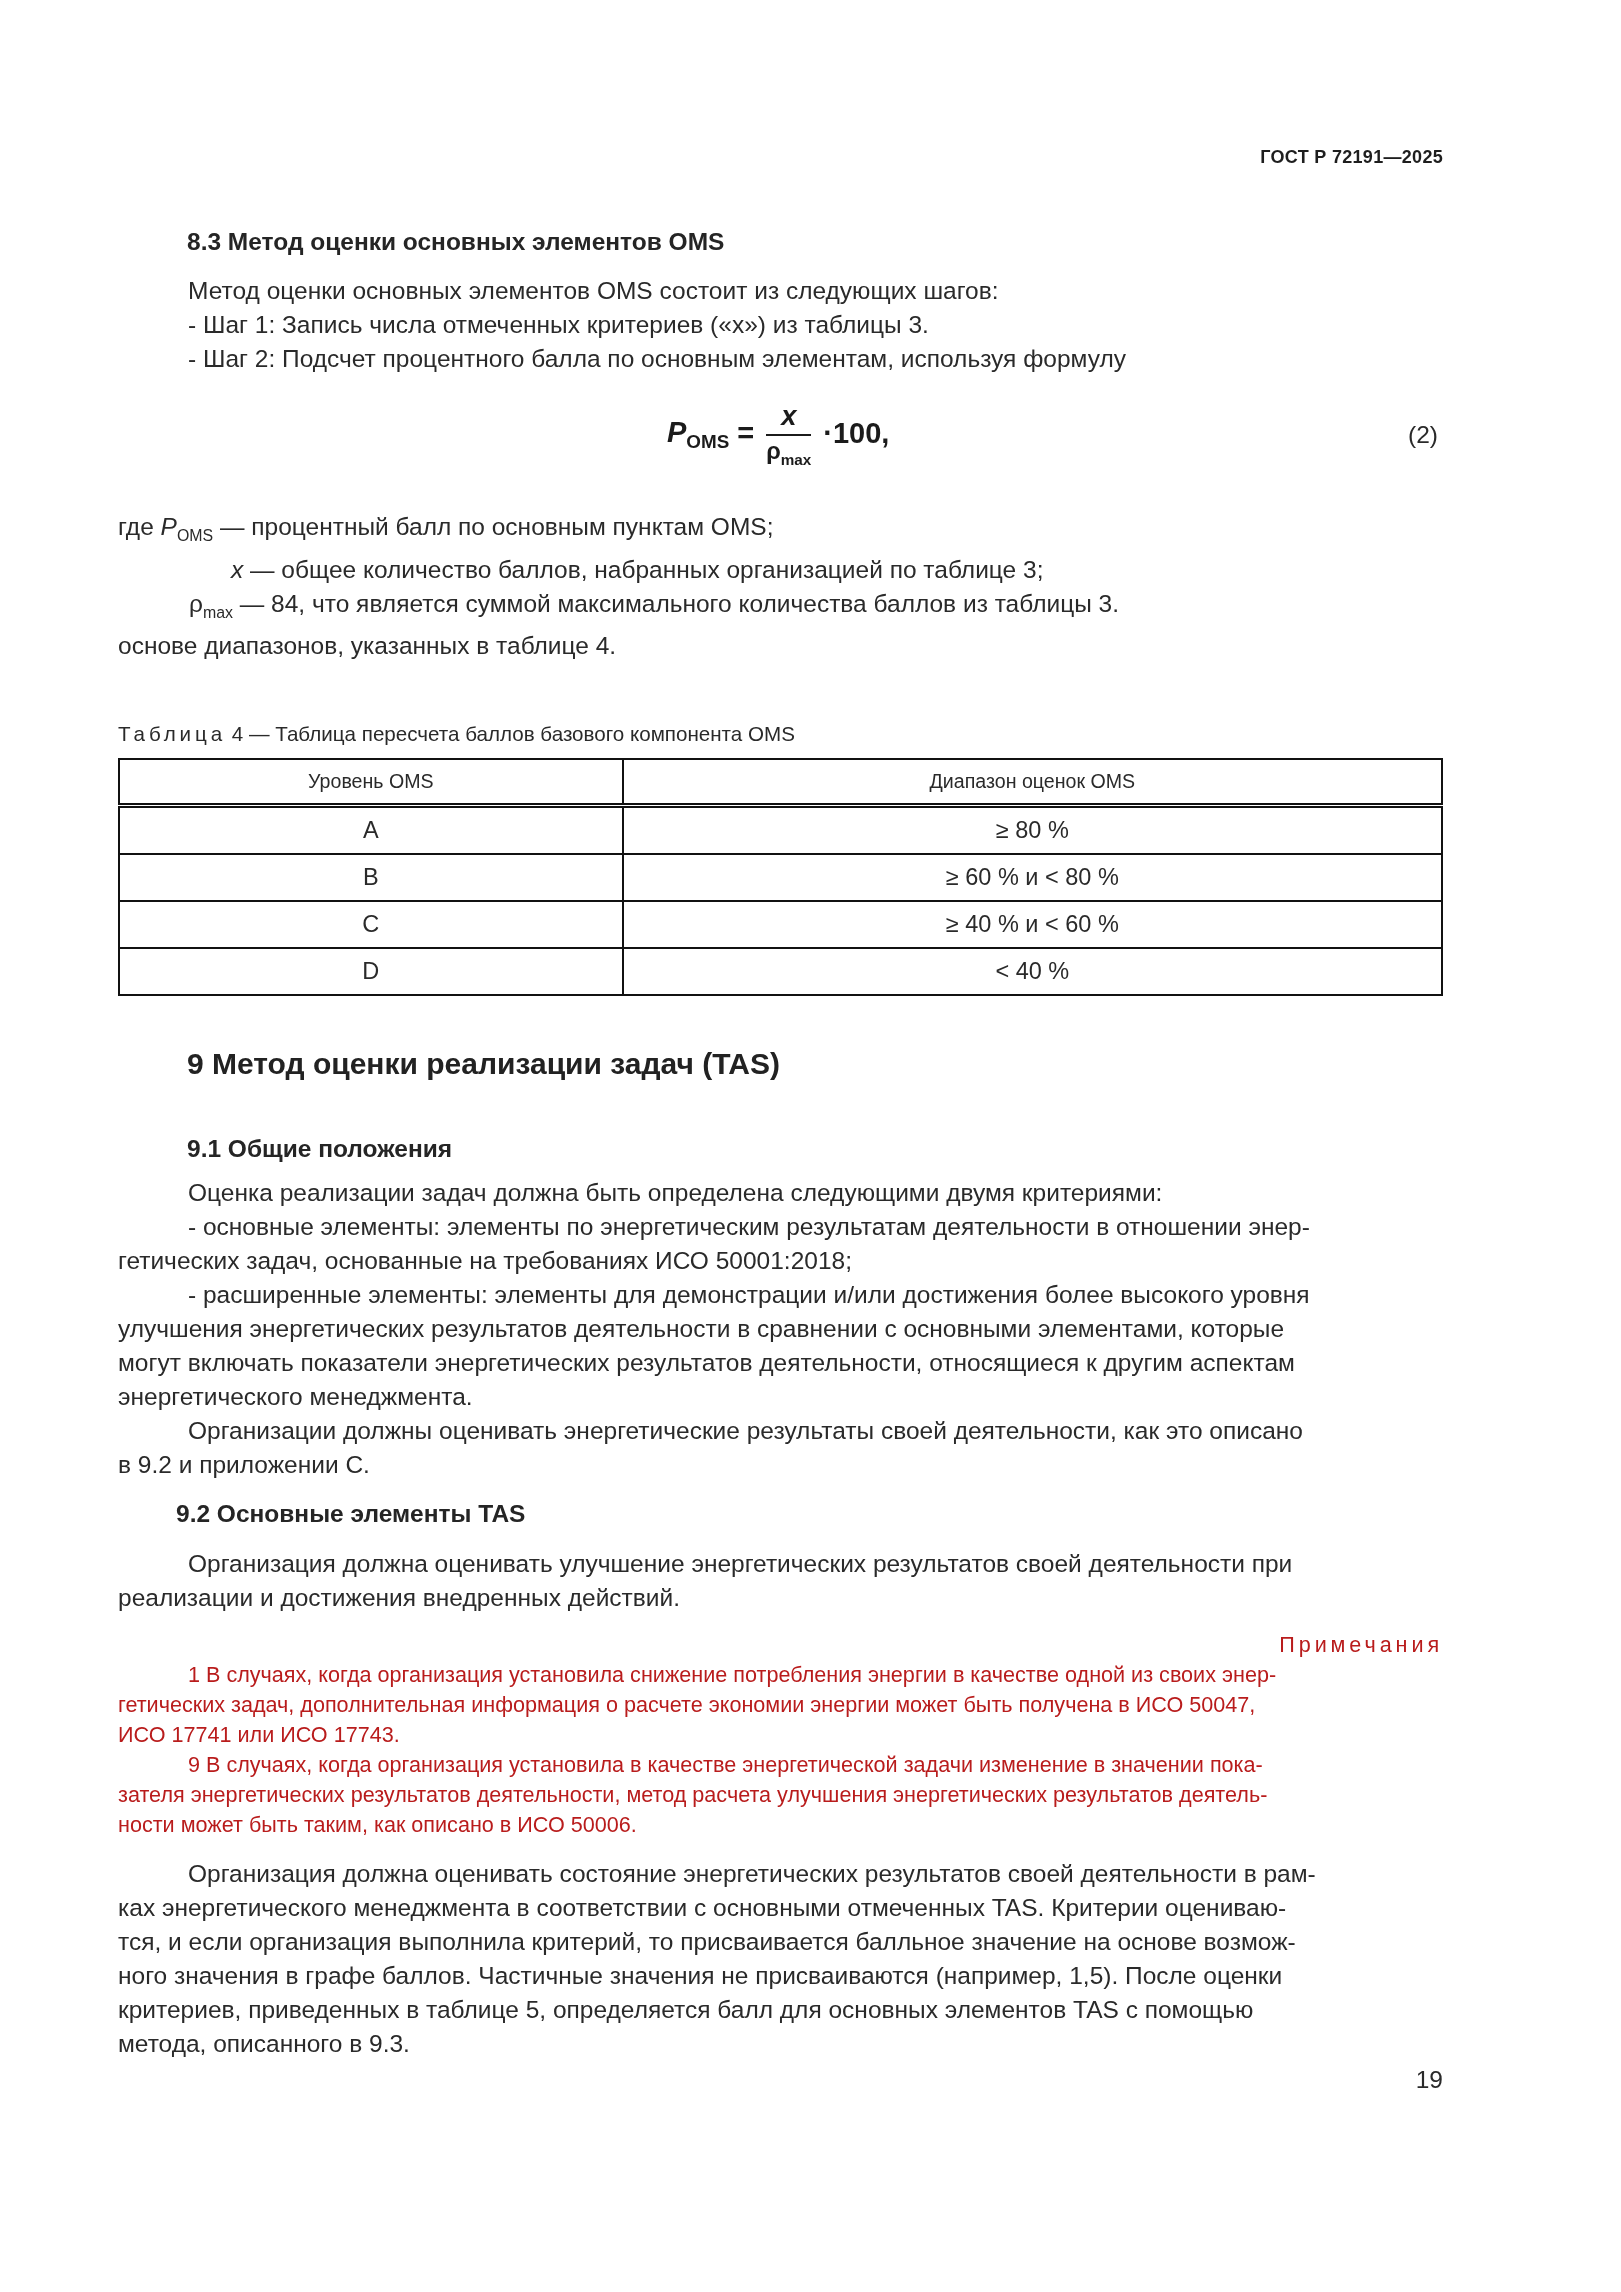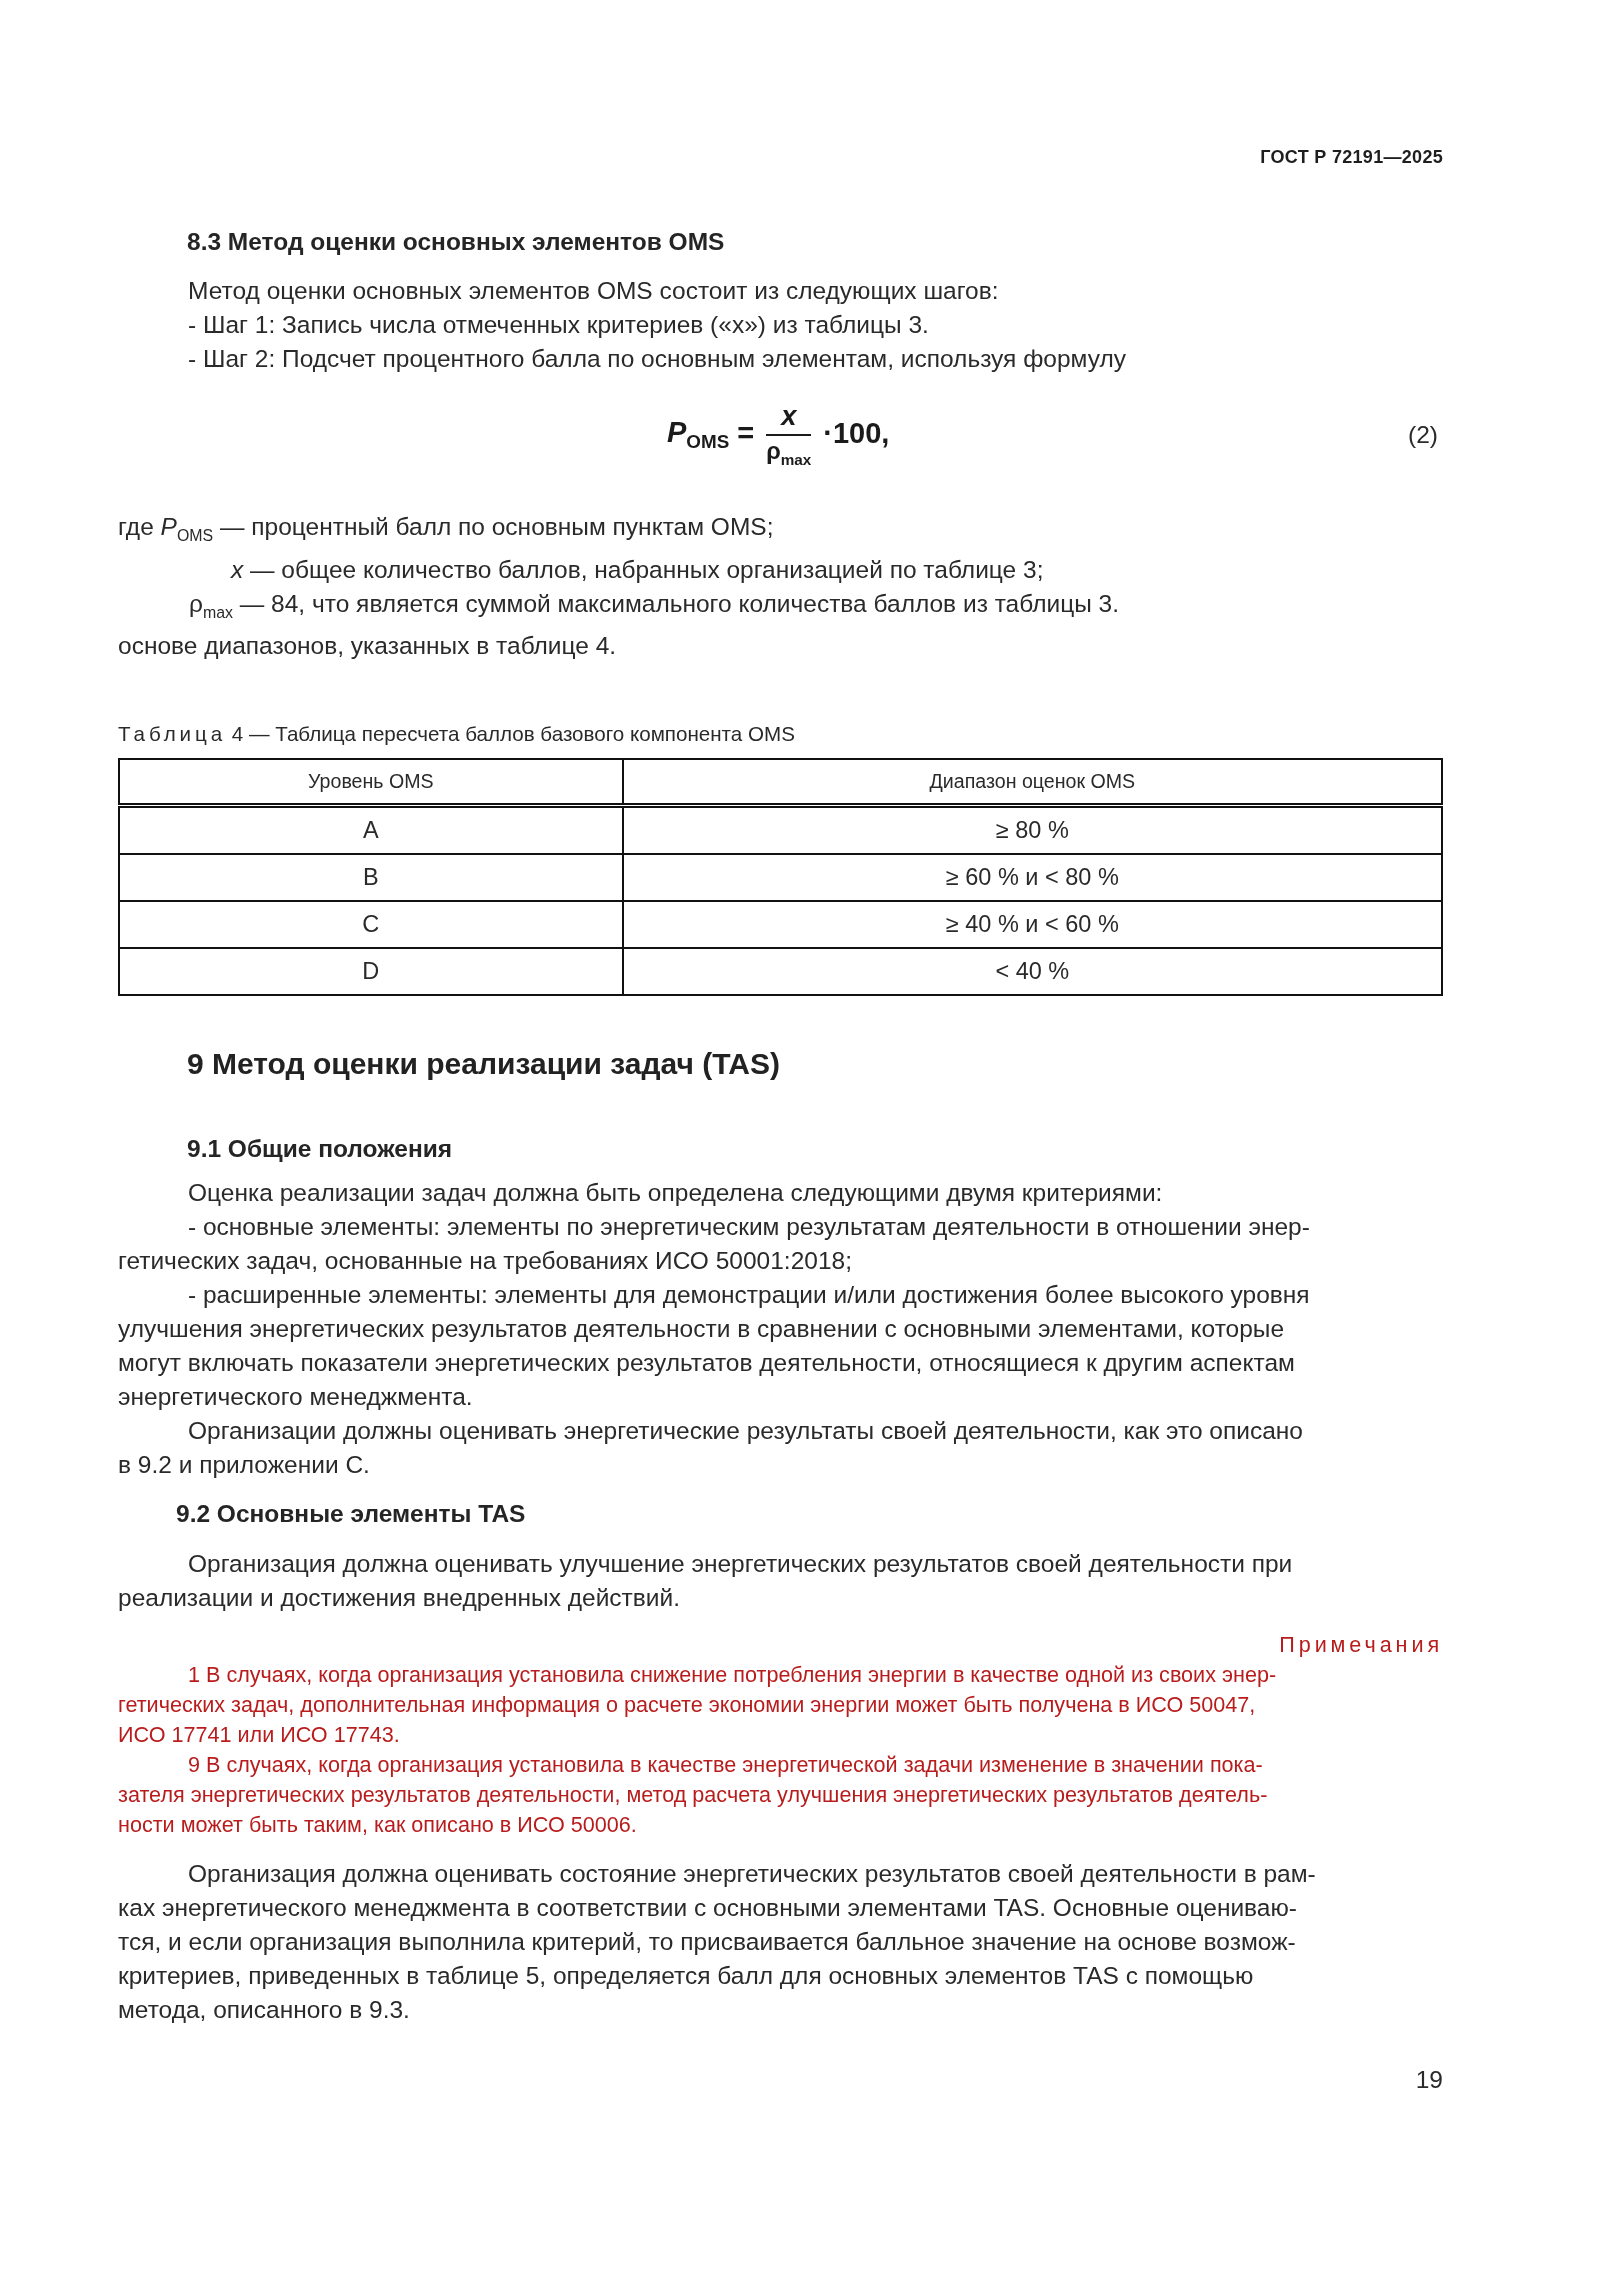--- a/index.html
+++ b/index.html
@@ -109,20 +109,21 @@
   <span class="line" style="padding-left:70px;">1 В случаях, когда организация установила снижение потребления энергии в качестве одной из своих энер-</span>
   <span class="line">гетических задач, дополнительная информация о расчете экономии энергии может быть получена в ИСО 50047,</span>
   <span class="line">ИСО 17741 или ИСО 17743.</span>
   <span class="line" style="padding-left:70px;">9 В случаях, когда организация установила в качестве энергетической задачи изменение в значении пока-</span>
   <span class="line">зателя энергетических результатов деятельности, метод расчета улучшения энергетических результатов деятель-</span>
   <span class="line">ности может быть таким, как описано в ИСО 50006.</span>
 </div>
 
 <div class="abs p" style="top:1857px;">
   <span class="line ind">Организация должна оценивать состояние энергетических результатов своей деятельности в рам-</span>
-  <span class="line">ках энергетического менеджмента в соответствии с основными элементами TAS. Основные оцениваю-</span>
+  <span class="line">ках энергетического менеджмента в соответствии с основными отмеченных TAS. Критерии оцениваю-</span>
   <span class="line">тся, и если организация выполнила критерий, то присваивается балльное значение на основе возмож-</span>
+  <span class="line">ного значения в графе баллов. Частичные значения не присваиваются (например, 1,5). После оценки</span>
   <span class="line">критериев, приведенных в таблице 5, определяется балл для основных элементов TAS с помощью</span>
   <span class="line">метода, описанного в 9.3.</span>
 </div>
 
 <div class="abs" style="right:178px;top:2066px;font-size:24.5px;color:#2a2a2a;">19</div>
 
 
 </body></html>

